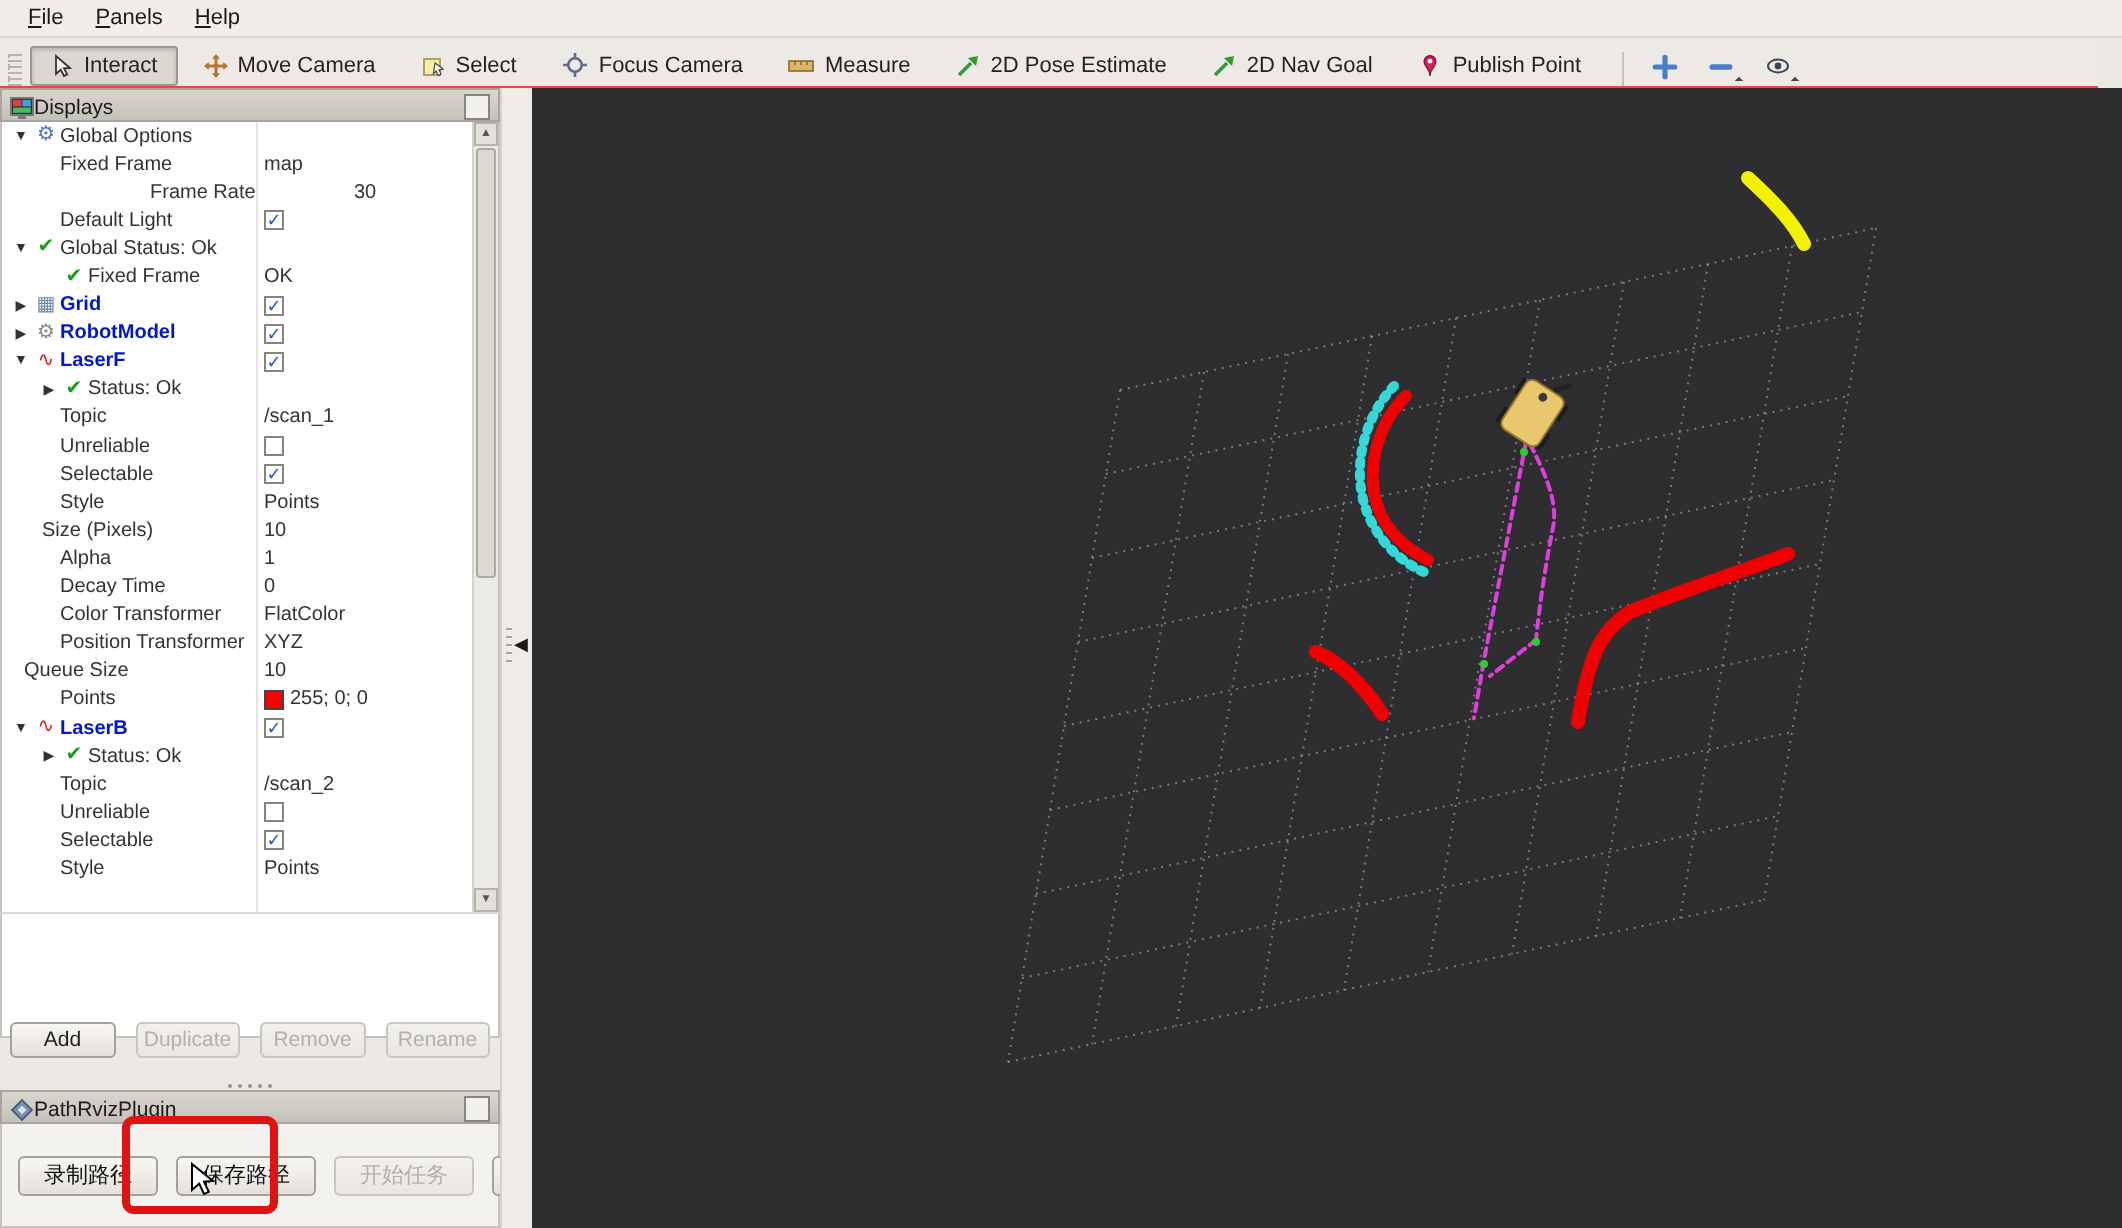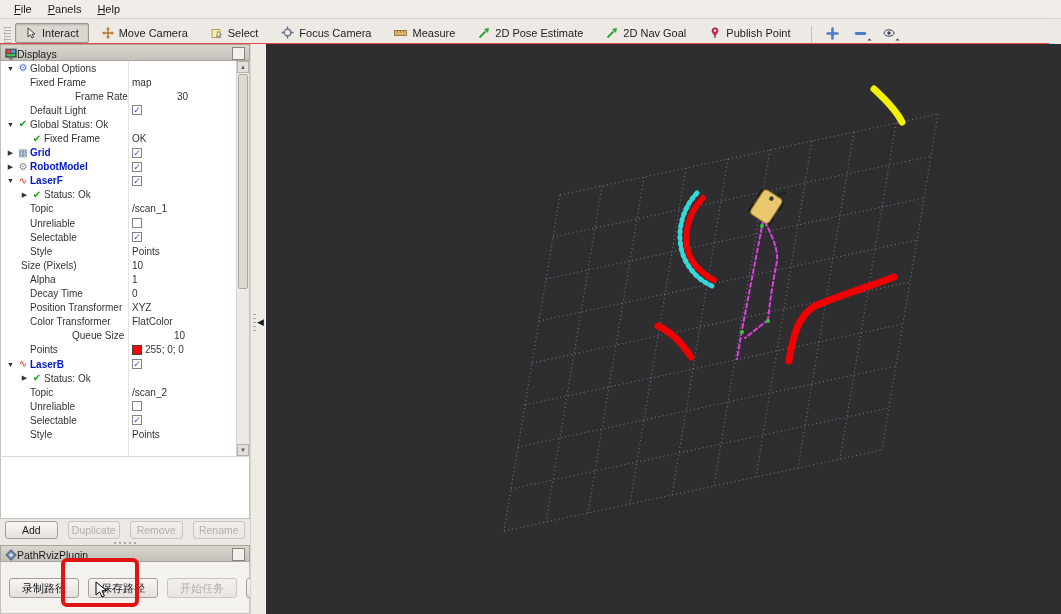--- a/index.html
+++ b/index.html
@@ -55,21 +55,21 @@
   .scrollbar{position:absolute;right:1px;top:17px;width:13px;height:395px;background:#eceae6;
              border-left:1px solid #d5d2cc;box-sizing:border-box}
   .sb-btn{position:absolute;left:0;right:0;height:12px;background:#e3e0db;border:1px solid #b5b2ac;
           font-size:6px;text-align:center;line-height:10px;color:#555;box-sizing:border-box}
   .sb-thumb{position:absolute;left:1px;right:1px;top:13px;height:215px;background:#dcd9d3;
             border:1px solid #aca9a3;border-radius:2px;box-sizing:border-box}
 
   .tree-empty{position:absolute;left:0;top:412px;width:250px;height:63px;background:#fff;
               border:1px solid #c6c3bd;border-top:1px solid #dcd9d4;box-sizing:border-box}
 
-  .btnrow{position:absolute;left:0;top:475px;width:250px;height:22px;display:flex;gap:10px;
+  .btnrow{position:absolute;left:0;top:465px;width:250px;height:22px;display:flex;gap:10px;
           padding:2px 5px;box-sizing:border-box}
   .gbtn{flex:1;font-size:10.5px;color:#222;background:linear-gradient(#f8f6f3,#e4e1dc);
         border:1px solid #a4a19b;border-radius:3px;text-align:center;line-height:16px;white-space:nowrap}
   .gbtn.disabled{color:#b3b0aa;border-color:#c9c6c0;background:linear-gradient(#f2f0ed,#e9e6e1)}
 
   .splitdots{position:absolute;left:0;top:497px;width:250px;height:4px;display:flex;
              justify-content:center;gap:3px;align-items:center}
   .splitdots i{width:2px;height:2px;background:#97948e;border-radius:50%}
 
   .phead.plugin{top:501px}
@@ -326,33 +326,33 @@
         </div>
         <div class="trow" style="padding-left: 18px;">
           <span class="texp"></span>
           <span class="tlabel">Decay Time</span>
           <span class="tval">
             <span>0</span>
           </span>
         </div>
         <div class="trow" style="padding-left: 18px;">
           <span class="texp"></span>
+          <span class="tlabel">Color Transformer</span>
+          <span class="tval">
+            <span>FlatColor</span>
+          </span>
+        </div>
+        <div class="trow" style="padding-left: 18px;">
+          <span class="texp"></span>
           <span class="tlabel">Position Transformer</span>
           <span class="tval">
             <span>XYZ</span>
           </span>
         </div>
-        <div class="trow" style="padding-left: 18px;">
-          <span class="texp"></span>
-          <span class="tlabel">Color Transformer</span>
-          <span class="tval">
-            <span>FlatColor</span>
-          </span>
-        </div>
-        <div class="trow" style="padding-left: 18px; margin-left: 42px;">
+        <div class="trow" style="">
           <span class="texp"></span>
           <span class="tlabel">Queue Size</span>
           <span class="tval">
             <span>10</span>
           </span>
         </div>
         <div class="trow" style="padding-left: 18px;">
           <span class="texp"></span>
           <span class="tlabel">Points</span>
           <span class="tval">

